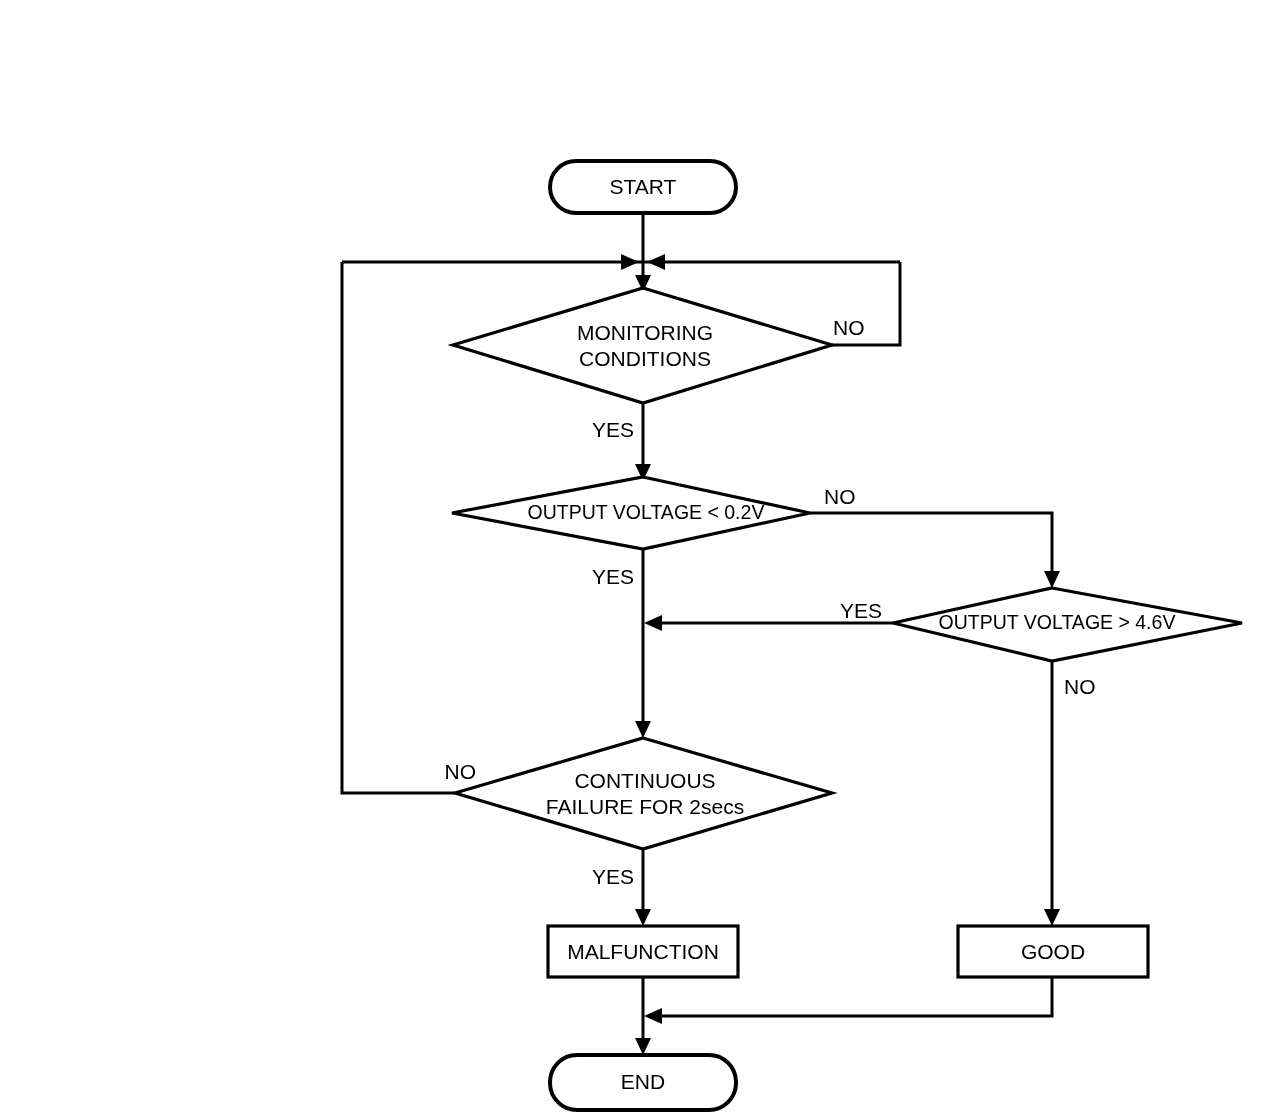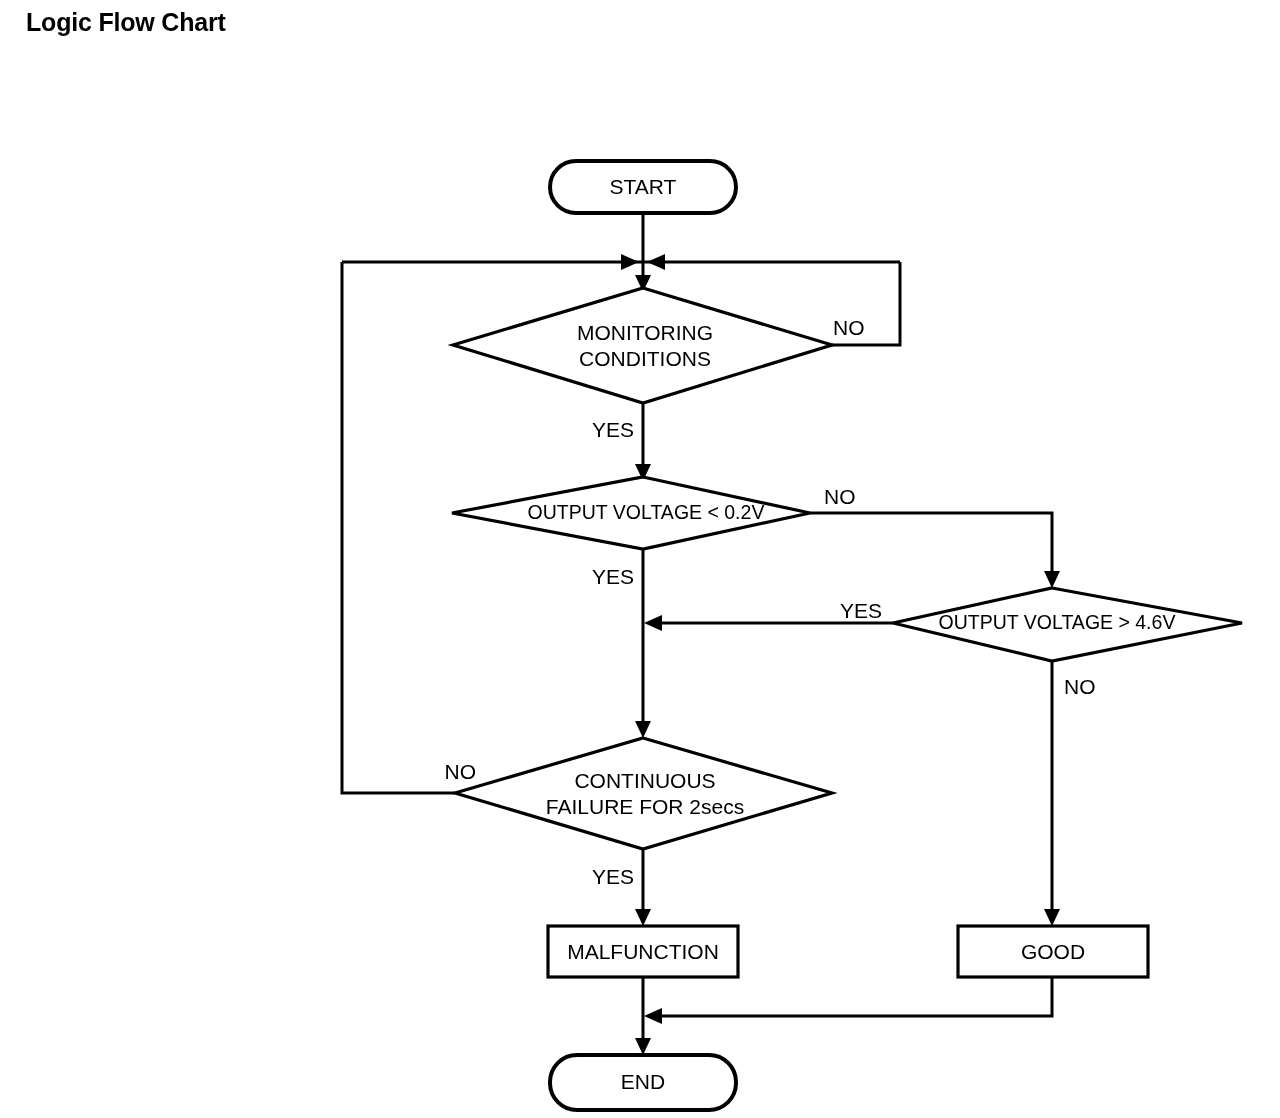--- a/index.html
+++ b/index.html
@@ -80,21 +80,20 @@
     dominant-baseline: middle;
   }
   .edge-label.lbl-end { text-anchor: end; }
   .edge-label.lbl-start { text-anchor: start; }
 </style>
 </head>
 <body>
 
 <div id="page">
 
-  <div id="chart-title">Logic Flow Chart</div>
 
   <svg id="flow" viewBox="0 0 1280 1118" xmlns="http://www.w3.org/2000/svg">
 
     <g>
       <path class="conn" d="M 643 213 L 643 288"></path>
       <polygon class="arrowhead" points="643,292 635,275 651,275"></polygon>
     </g>
 
     <g>
       <path class="conn" d="M 342 262 L 900 262"></path>

